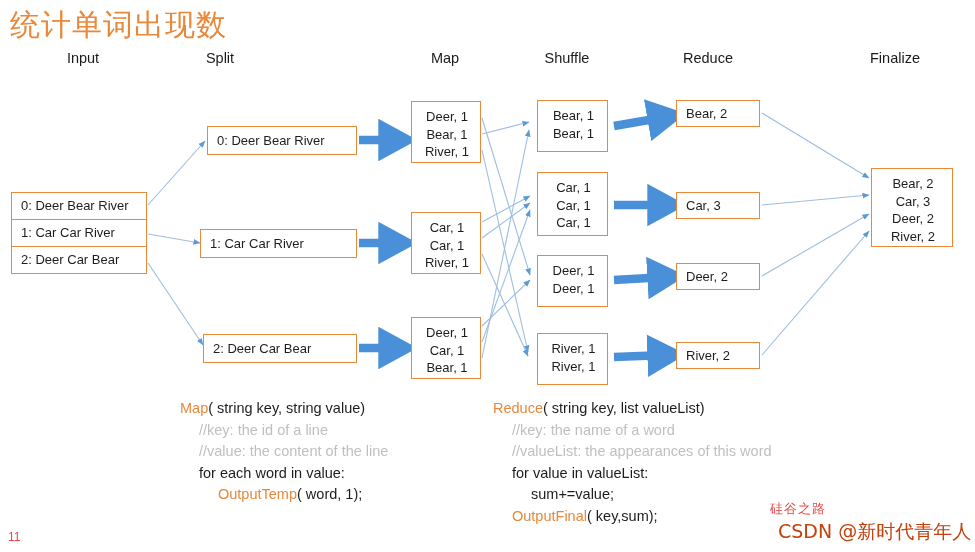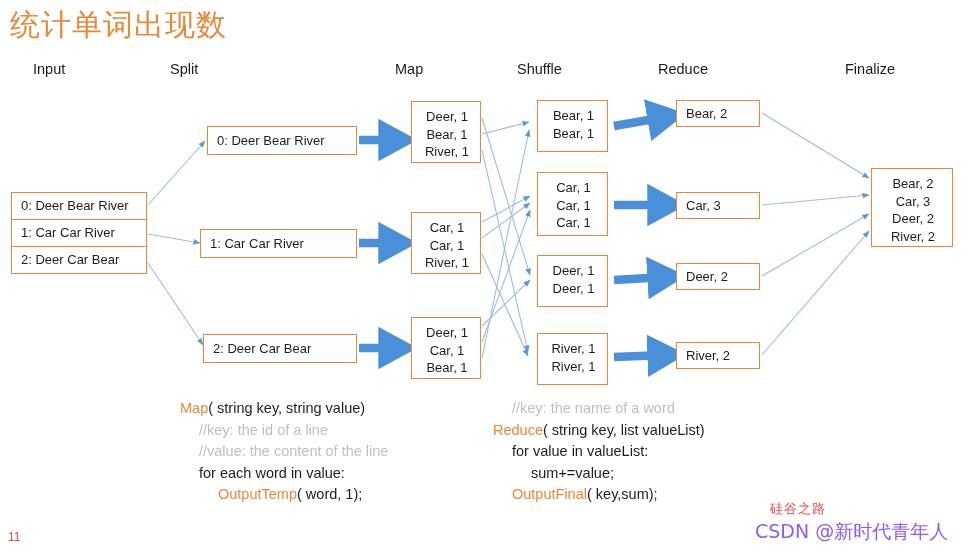--- a/index.html
+++ b/index.html
@@ -15,23 +15,23 @@
 
   .title{
     position:absolute;left:10px;top:5px;
     font-size:30px;color:#E8883A;
     font-family:"DejaVu Sans","Liberation Sans",sans-serif;
     letter-spacing:1px;
     white-space:nowrap;
   }
 
   .col-head{
-    position:absolute;top:61px;
+    position:absolute;top:50px;
     font-size:14.5px;color:#1a1a1a;
-    text-align:left;white-space:nowrap;
+    text-align:center;white-space:nowrap;
   }
 
   .box{
     position:absolute;
     border:1.6px solid #E8883A;
     background:#ffffff;
     box-sizing:border-box;
     font-size:13px;color:#1d1d1d;
     z-index:3;
   }
@@ -73,22 +73,22 @@
     position:absolute;left:8px;top:530px;
     font-size:12px;color:#ef4444;
   }
   .wm-cn{
     position:absolute;left:770px;top:500px;
     font-size:13px;color:#ef4444;
     font-family:"DejaVu Sans","Liberation Sans",sans-serif;
     letter-spacing:1px;
   }
   .wm-csdn{
-    position:absolute;left:755px;top:519px;
-    font-size:19px;color:#8b5cf6;
+    position:absolute;left:778px;top:519px;
+    font-size:19px;color:#c2410c;
     font-family:"DejaVu Sans","Liberation Sans",sans-serif;
     white-space:nowrap;
   }
 </style>
 </head>
 <body>
 
 <div class="stage">
 
   <div class="title">统计单词出现数</div>
@@ -226,24 +226,25 @@
     </span>
     <span class="ln i1 cm">//key: the id of a line</span>
     <span class="ln i1 cm">//value: the content of the line</span>
     <span class="ln i1">for each word in value:</span>
     <span class="ln i2">
       <span class="kw">OutputTemp</span><span>( word, 1);</span>
     </span>
   </div>
 
   <div class="code" style="left:493px;top:398px;">
-    <span class="ln i1 cm">//key: the name of a word</span>
     <span class="ln">
       <span class="kw">Reduce</span><span>( string key, list valueList)</span>
     </span>
+    <span class="ln i1 cm">//key: the name of a word</span>
+    <span class="ln i1 cm">//valueList: the appearances of this word</span>
     <span class="ln i1">for value in valueList:</span>
     <span class="ln i2">sum+=value;</span>
     <span class="ln i1">
       <span class="kw">OutputFinal</span><span>( key,sum);</span>
     </span>
   </div>
 
   <div class="pagenum">11</div>
   <div class="wm-cn">硅谷之路</div>
   <div class="wm-csdn">CSDN @新时代青年人</div>

